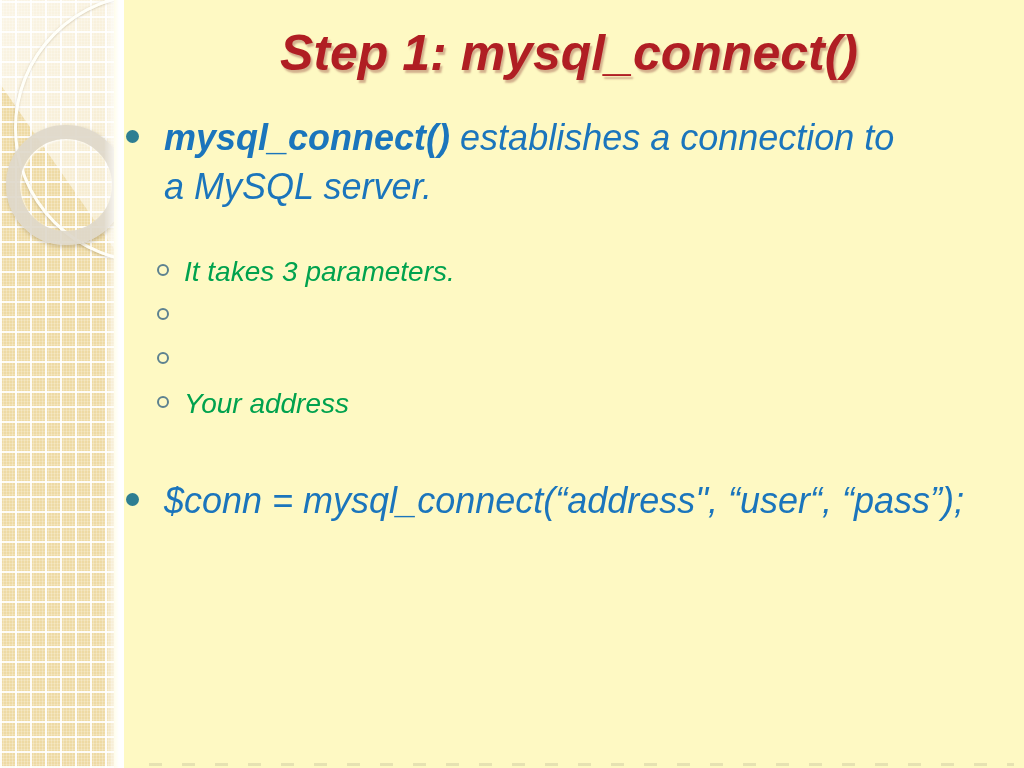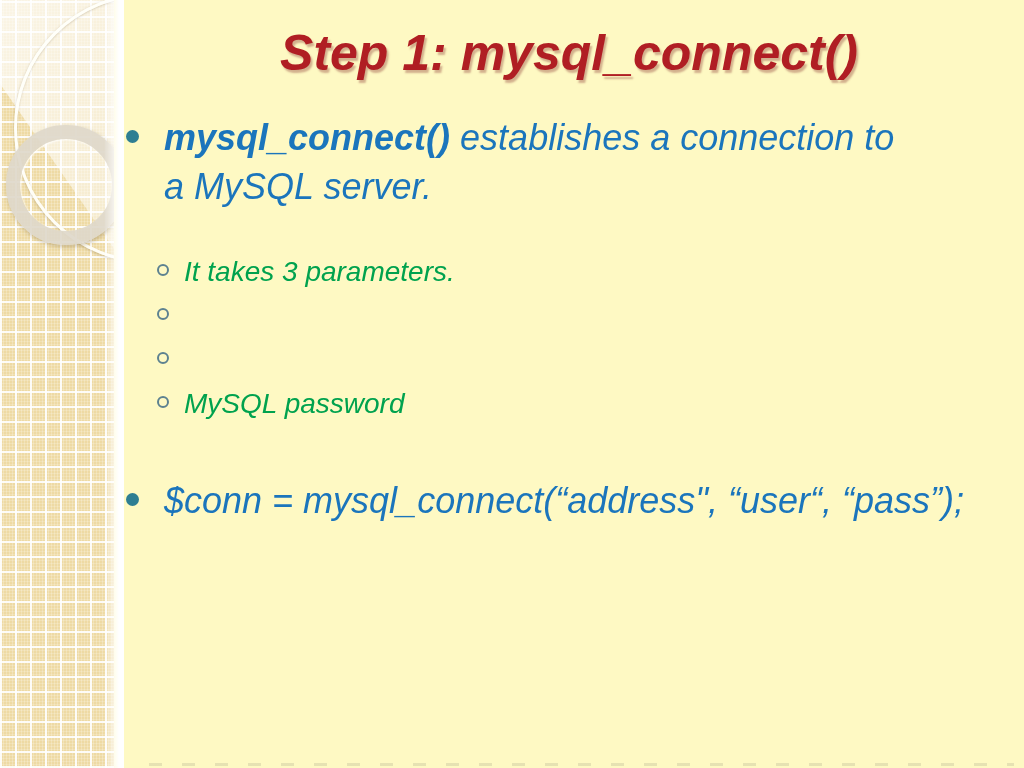--- a/index.html
+++ b/index.html
@@ -106,21 +106,21 @@
         <p class="subtext">It takes 3 parameters.</p>
       </div>
       <div class="sub">
         <span class="circ"></span>
       </div>
       <div class="sub">
         <span class="circ"></span>
       </div>
       <div class="sub">
         <span class="circ"></span>
-        <p class="subtext">MySQL password</p>
+        <p class="subtext">Your address</p>
       </div>
     </div>
 
     <div class="bullet b2">
       <span class="dot"></span>
       <p class="btext code">$conn = mysql_connect(“address", “user“, “pass”);</p>
     </div>
 
     <div class="bottom-dashes"></div>
 

